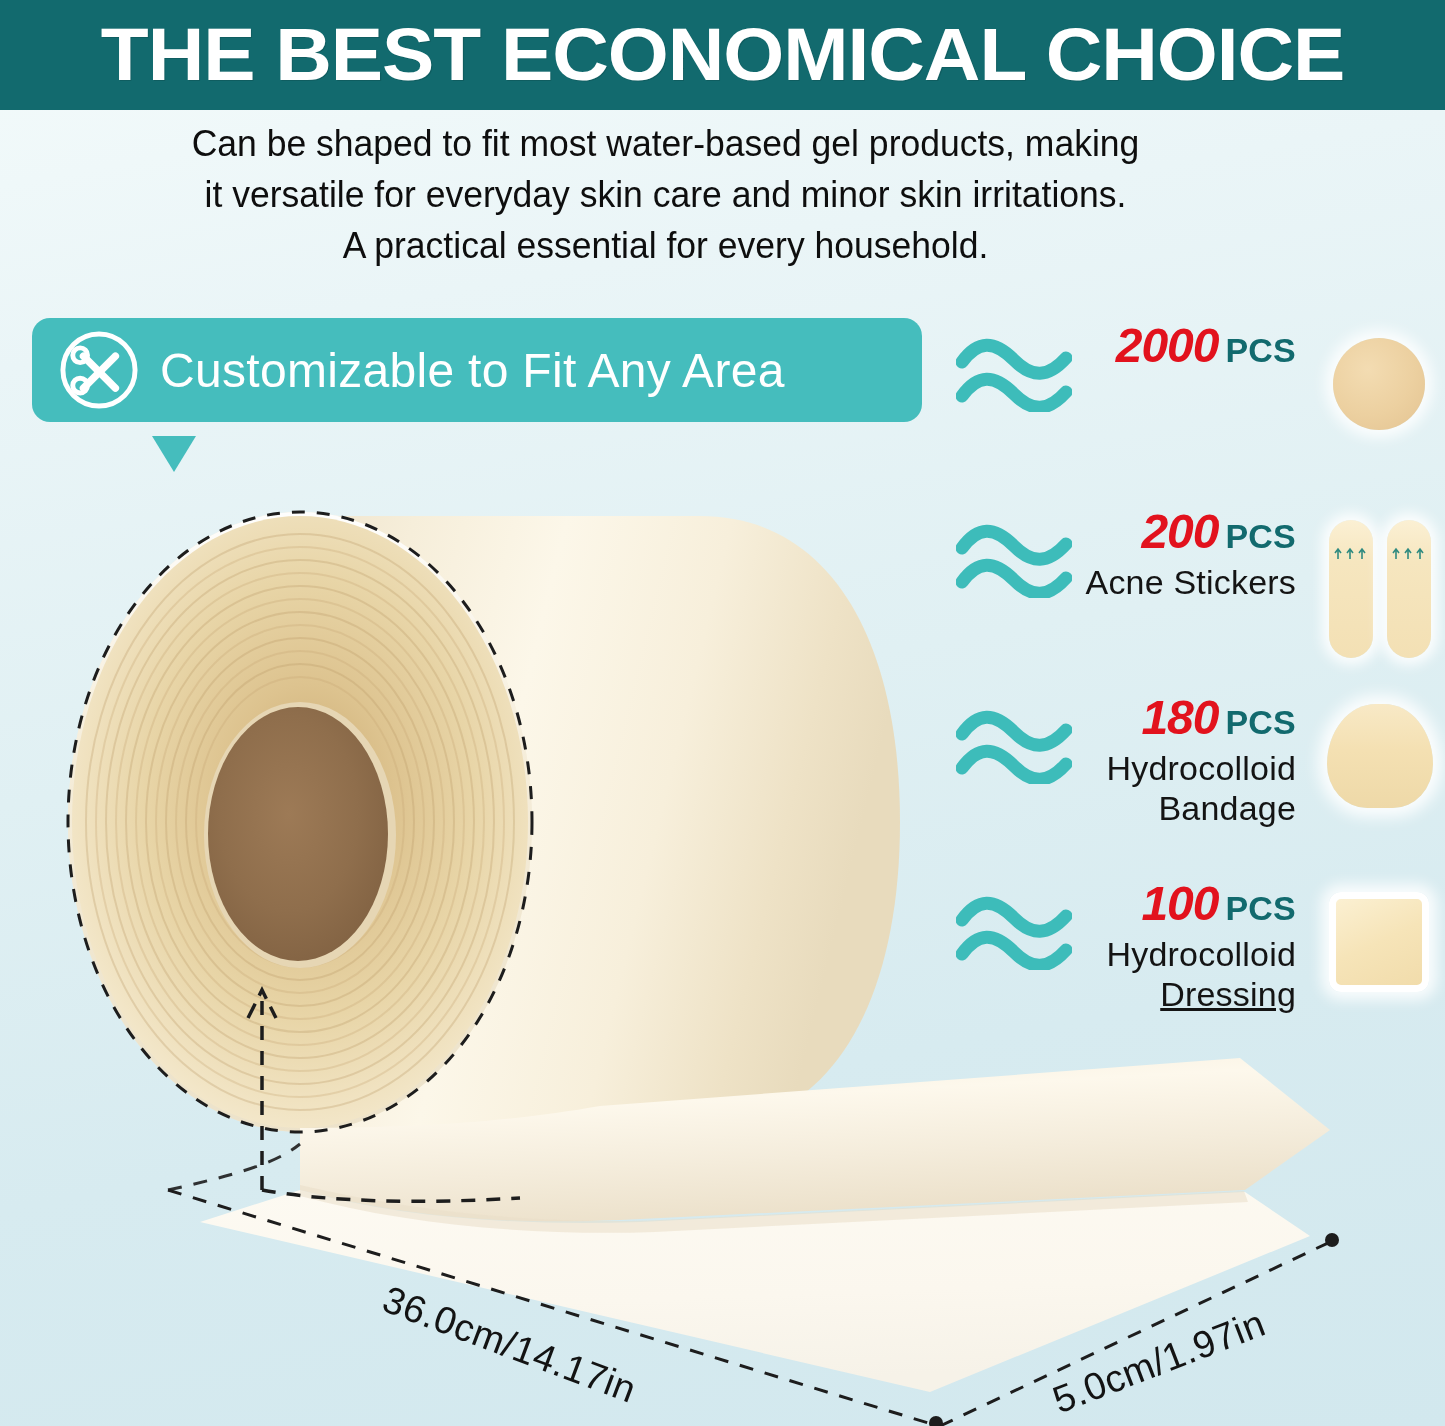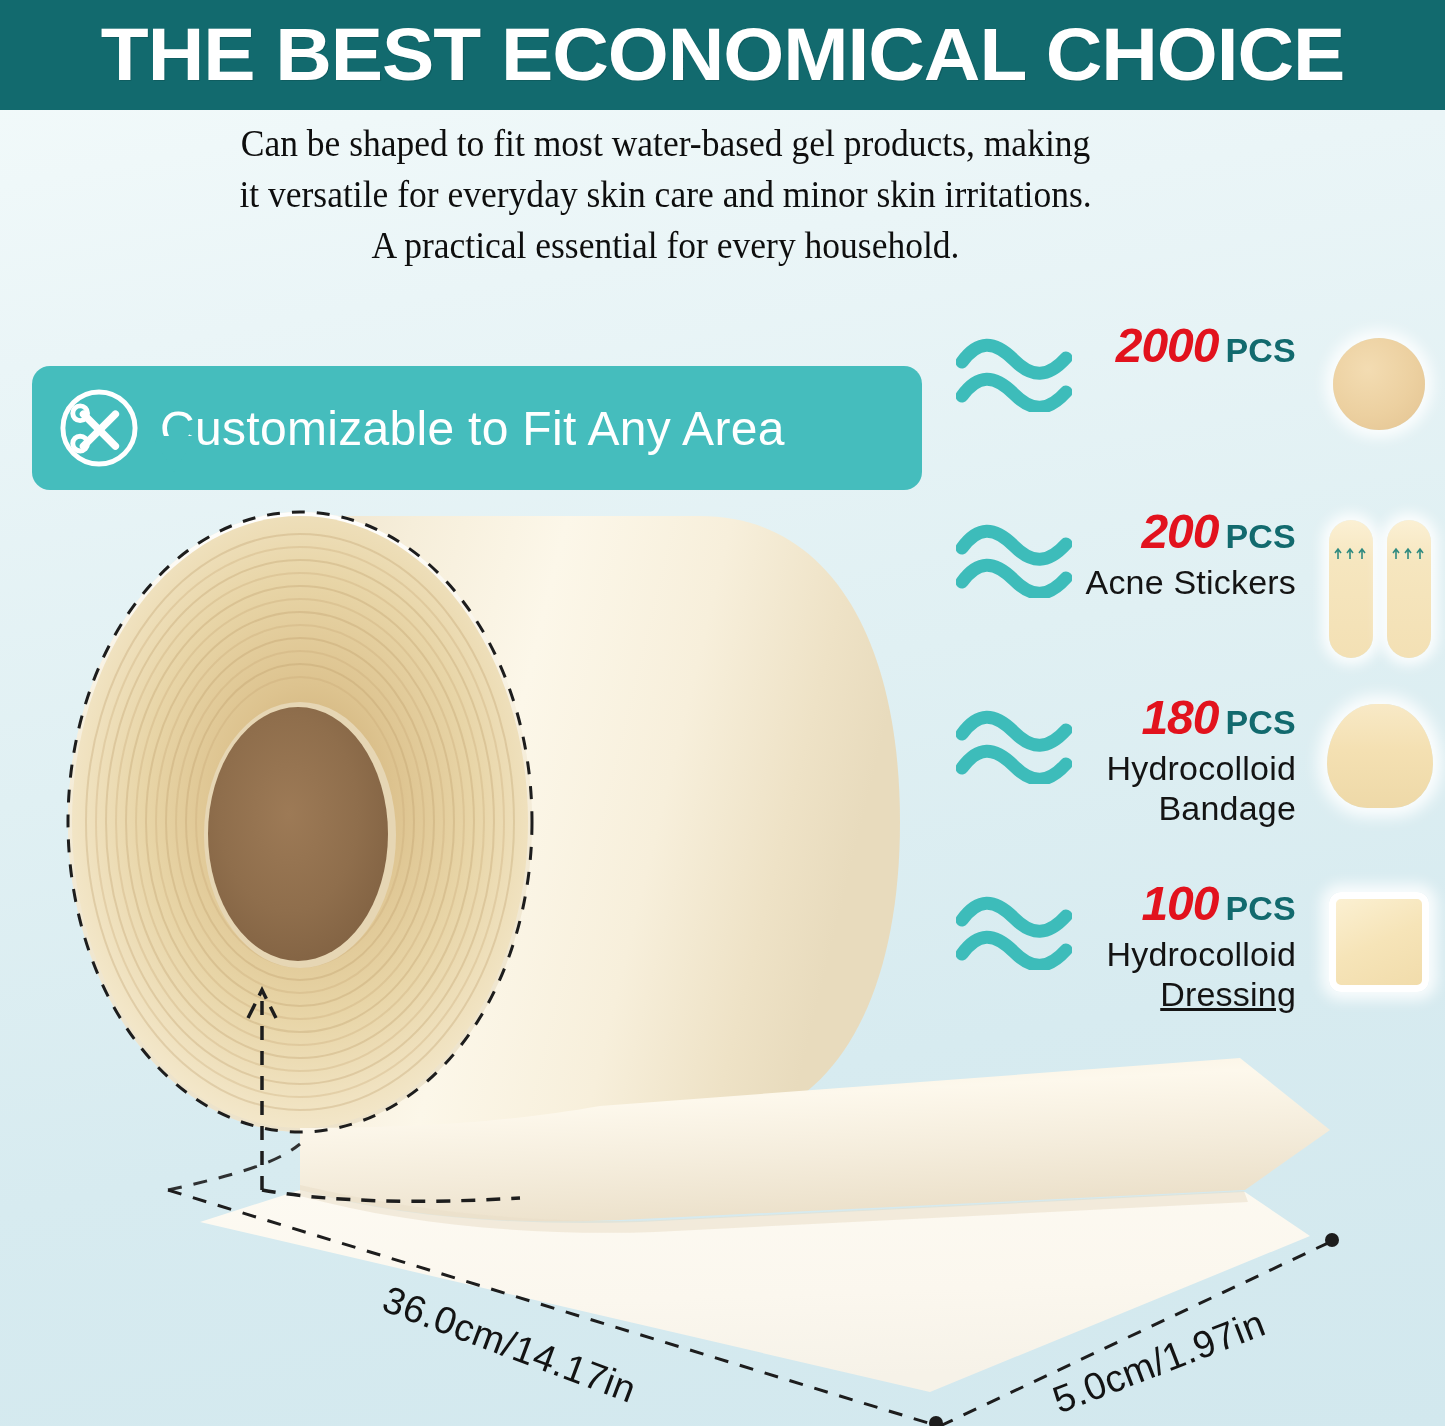--- a/index.html
+++ b/index.html
@@ -45,45 +45,43 @@
     text-shadow: 1px 1px 0 rgba(0,0,0,0.12);
   }
 
   
   .subtitle-wrap {
     position: absolute;
     left: 0;
     top: 118px;
     width: 1331px;
     text-align: center;
-    font-family: Liberation Serif, serif;
   }
   .subtitle-line {
     color: #0e0e0e;
     font-size: 37px;
     line-height: 51px;
     font-weight: 400;
     transform: scaleX(0.96);
     white-space: nowrap;
   }
 
   
   .callout {
     position: absolute;
     left: 32px;
     top: 318px;
     width: 890px;
-    height: 124px;
+    height: 104px;
     background: #45bdbd;
     border-radius: 18px;
     display: flex;
     align-items: center;
     padding-left: 26px;
     box-sizing: border-box;
-    margin-top: 48px;
   }
   .callout-tail {
     position: absolute;
     left: 152px;
     top: 436px;
     width: 0;
     height: 0;
     border-left: 22px solid transparent;
     border-right: 22px solid transparent;
     border-top: 36px solid #45bdbd;

